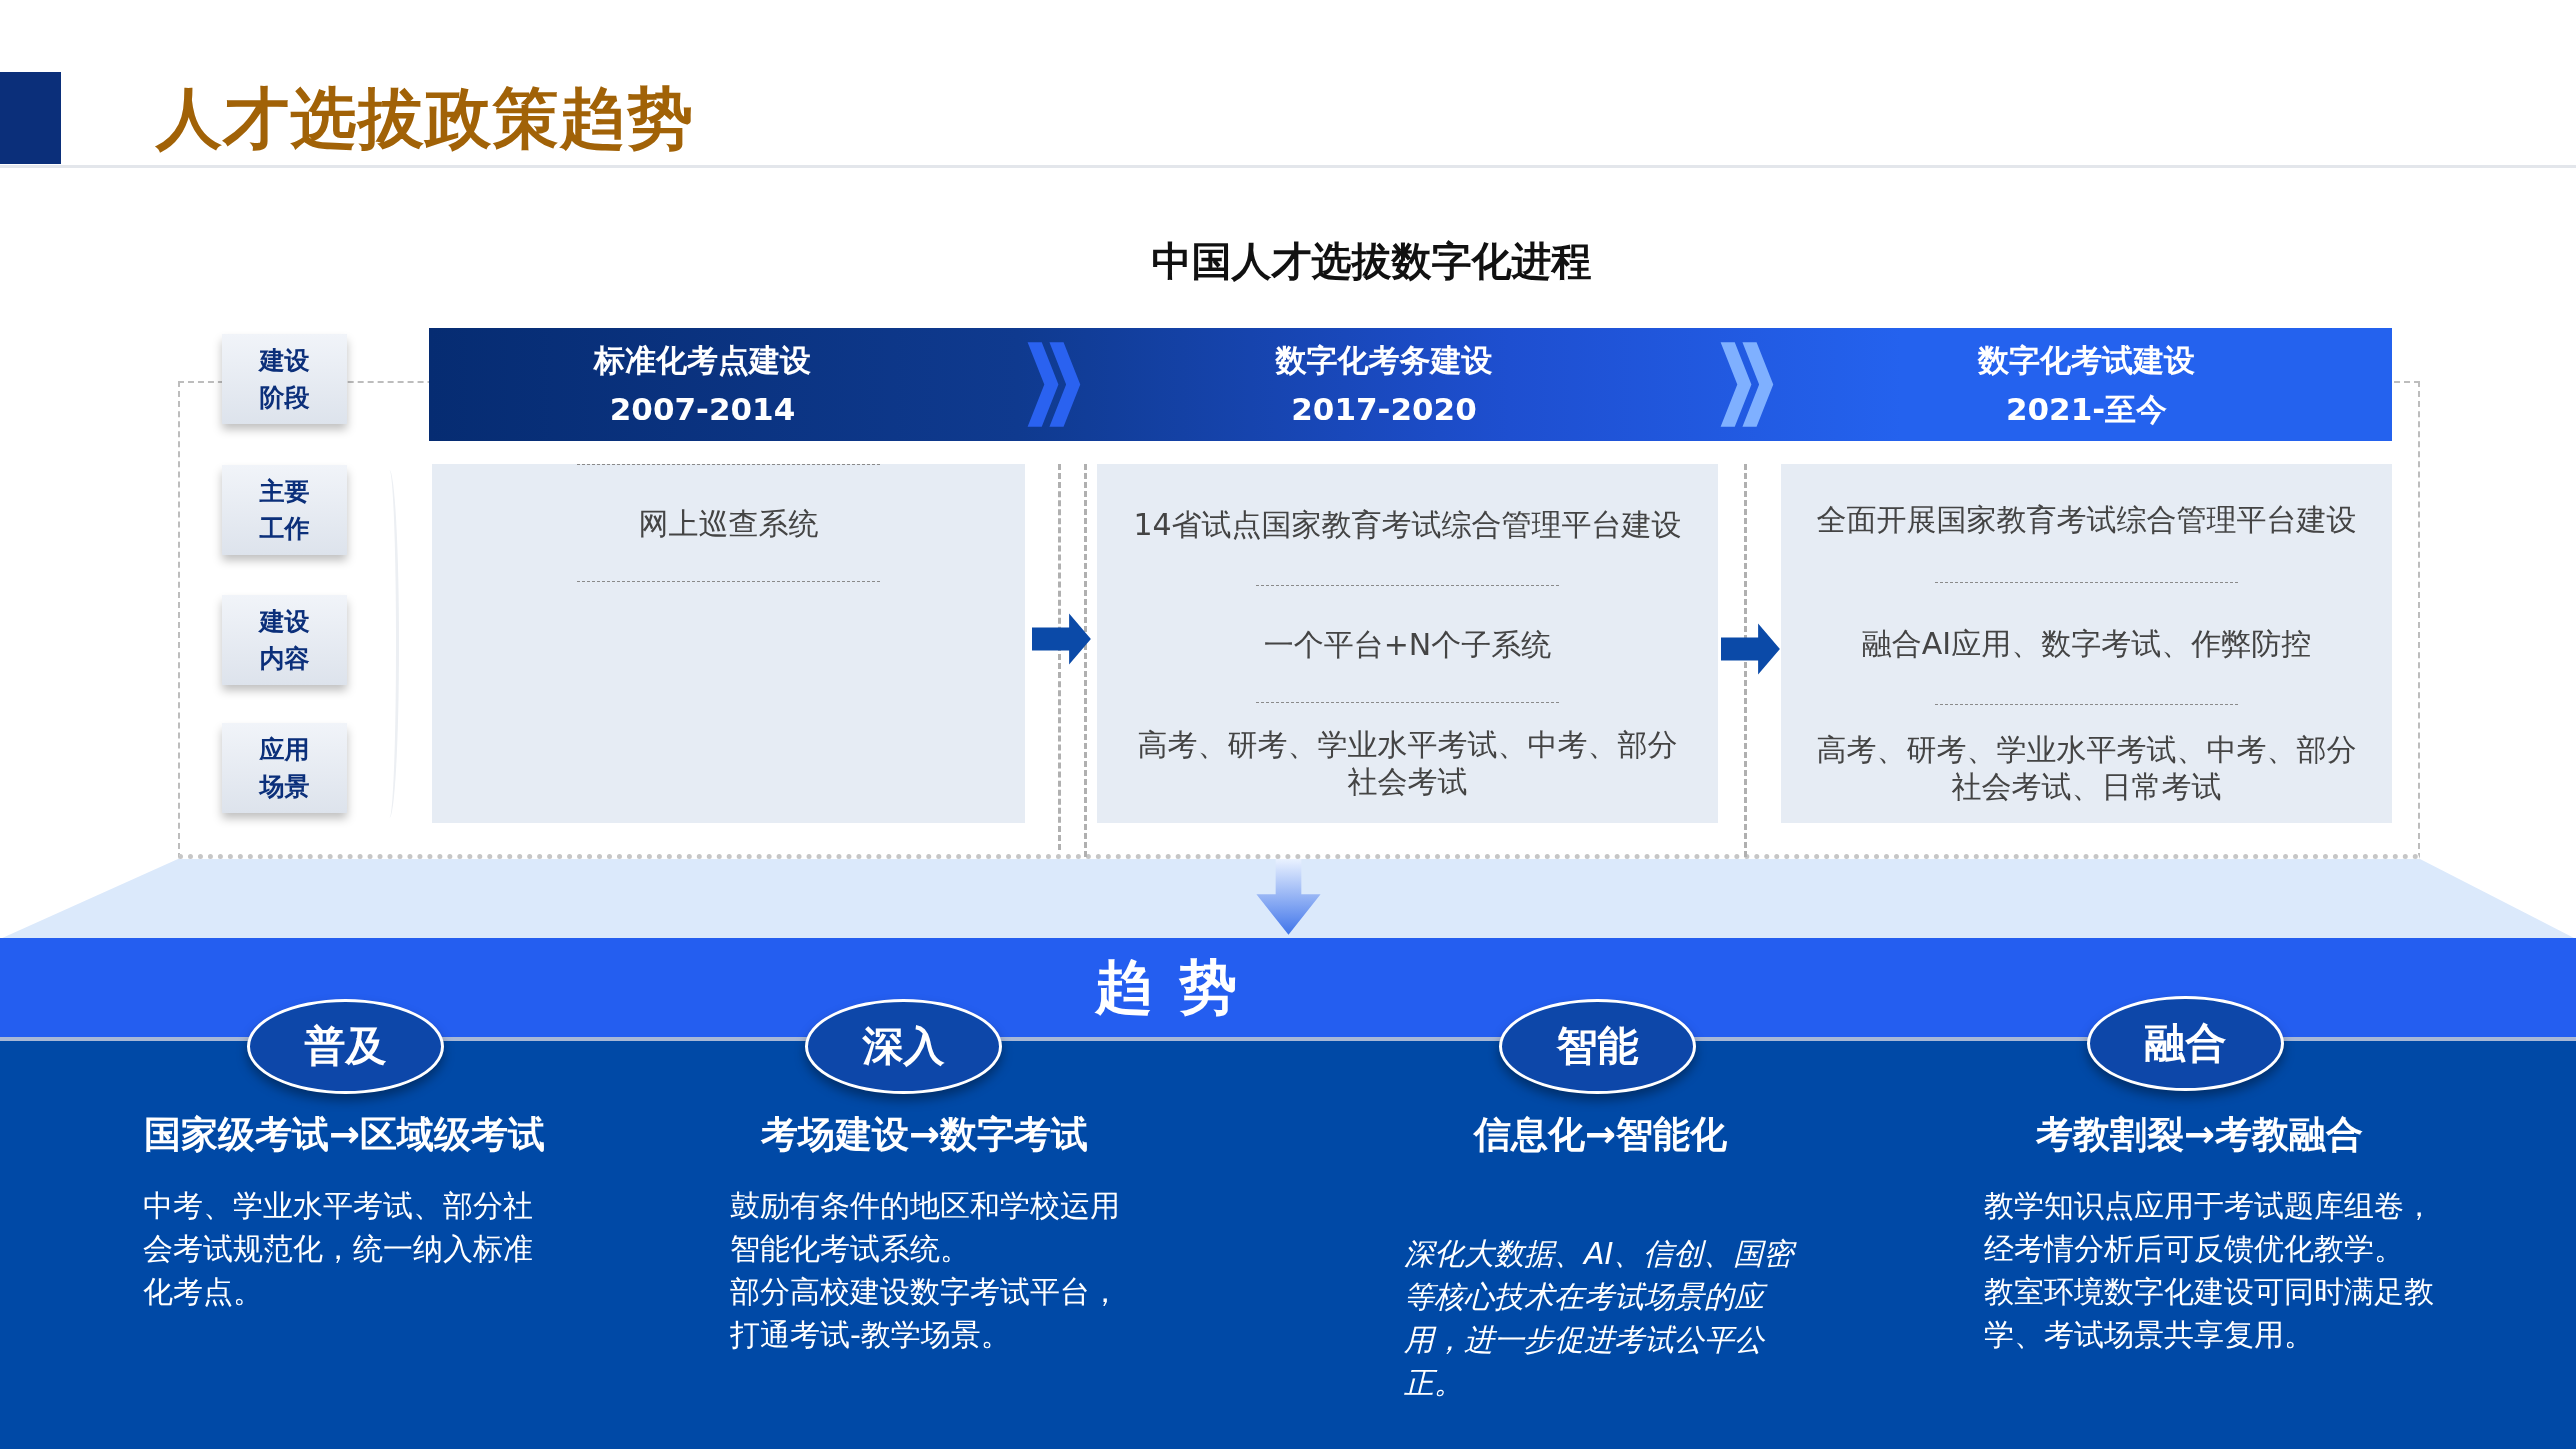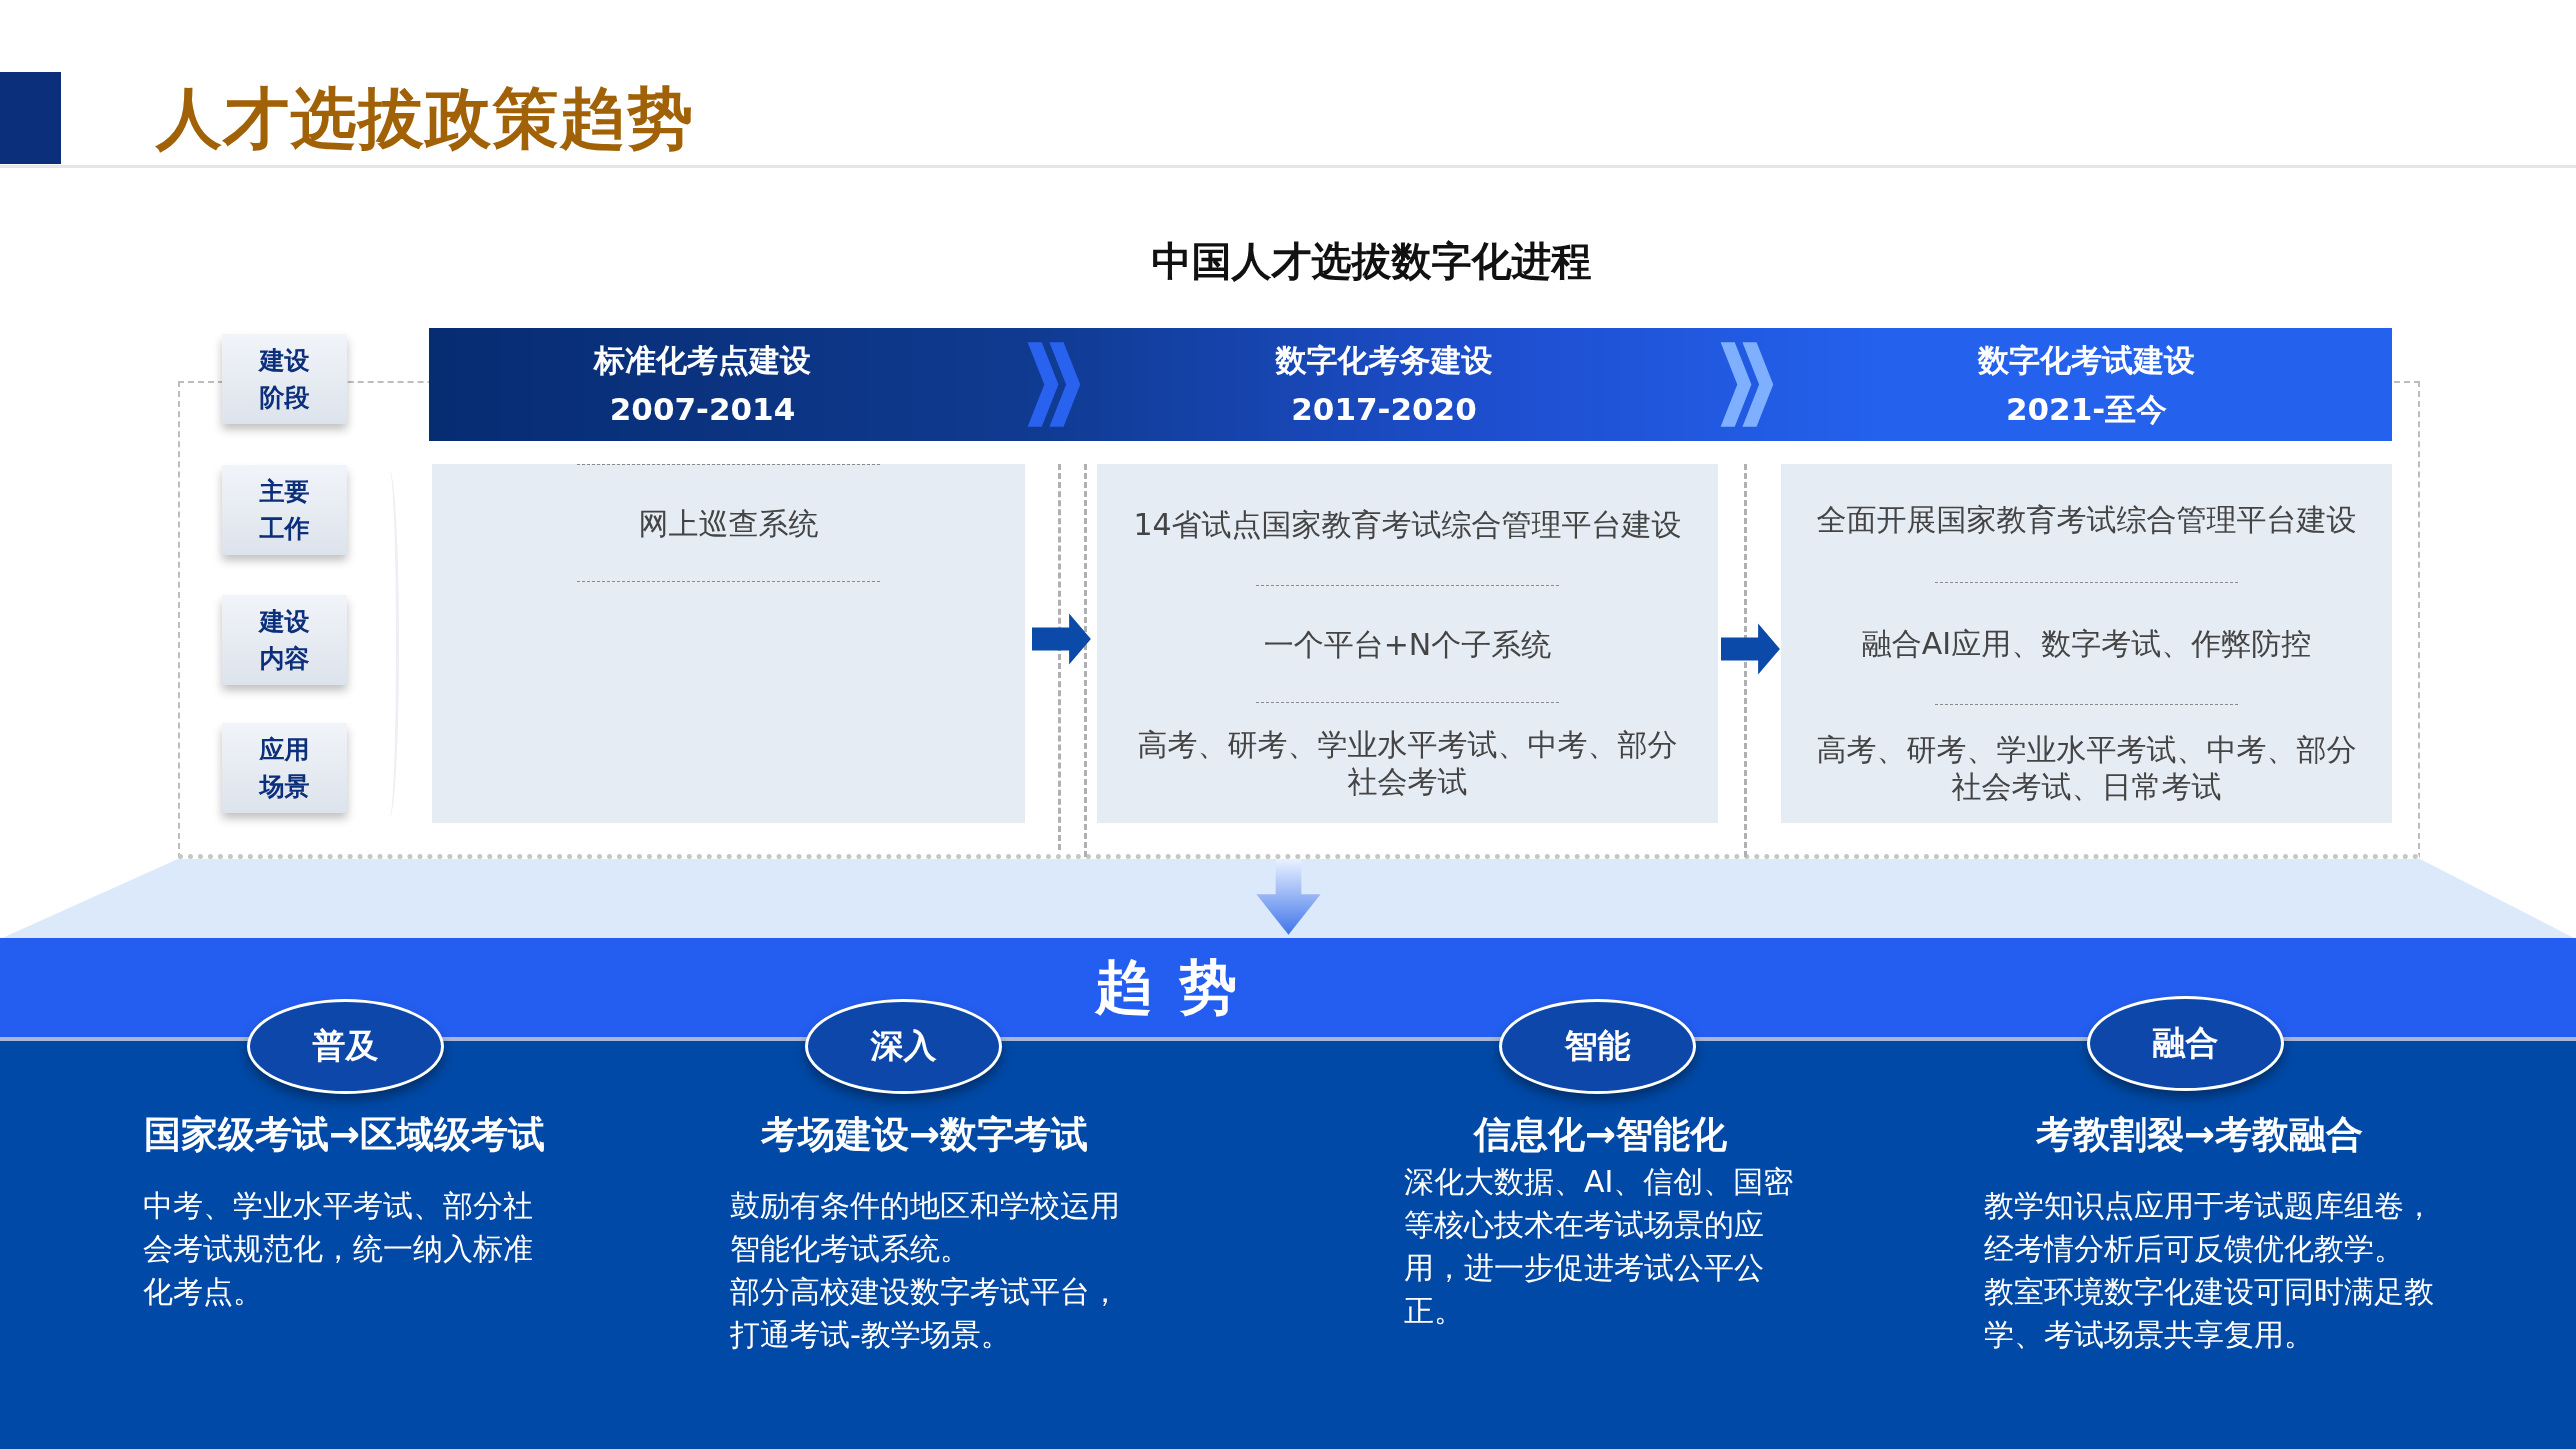--- a/index.html
+++ b/index.html
@@ -41,21 +41,21 @@
 
   .trap { left:0; top:859px; width:2576px; height:80px; background:#dbe9fb; clip-path:polygon(178px 0, 2420px 0, 2576px 100%, 0 100%); }
   .down-arrow { left:1253px; top:859px; width:71px; height:77px; }
 
   .trend-band { left:0; top:938px; width:2576px; height:99px; background:#245ef0; }
   .trend-title { left:1095px; top:938px; width:386px; height:99px; line-height:99px; color:#fff; font-size:58px; font-weight:bold; letter-spacing:26px; }
   .band-divider { left:0; top:1037px; width:2576px; height:3.9px; background:#a8b8d6; }
   .trend-bottom { left:0; top:1041px; width:2576px; height:408px; background:#0049a6; }
 
   .pill { width:197px; height:95px; border-radius:50%; background:#0d47a9; border:3.9px solid #ffffff; box-shadow:0 6.4px 10.3px rgba(0,0,0,0.35);
-    display:flex; align-items:center; justify-content:center; color:#fff; font-size:33px; font-weight:bold; }
+    display:flex; align-items:center; justify-content:center; color:#fff; font-size:41px; font-weight:bold; }
 
   .trend-head { color:#fff; font-size:37px; font-weight:bold; text-align:center; line-height:52px; }
   .trend-body { color:#fff; font-size:30px; line-height:43px; }
 </style>
 </head>
 <body>
 
 <div class="abs title-bar"></div>
 <div class="abs page-title">人才选拔政策趋势</div>
 <div class="abs title-divider"></div>
@@ -155,16 +155,16 @@
 <div class="abs pill" style="left:2087px;top:996px;">融合</div>
 
 <div class="abs trend-head" style="left:103px;top:1109px;width:483px;">国家级考试→区域级考试</div>
 <div class="abs trend-head" style="left:683px;top:1109px;width:483px;">考场建设→数字考试</div>
 <div class="abs trend-head" style="left:1359px;top:1109px;width:483px;">信息化→智能化</div>
 <div class="abs trend-head" style="left:1958px;top:1109px;width:483px;">考教割裂→考教融合</div>
 
 <div class="abs trend-body" style="left:143px;top:1184px;width:399px;">中考、学业水平考试、部分社会考试规范化，统一纳入标准化考点。</div>
 <div class="abs trend-body" style="left:730px;top:1184px;width:412px;white-space:pre-line;">鼓励有条件的地区和学校运用智能化考试系统。
 部分高校建设数字考试平台，打通考试-教学场景。</div>
-<div class="abs trend-body" style="left:1404px;top:1160px;width:412px;">深化大数据、AI、信创、国密等核心技术在考试场景的应用，进一步促进考试公平公正。</div>
+<div class="abs trend-body" style="left:1404px;top:1232px;width:412px;font-style:italic;">深化大数据、AI、信创、国密等核心技术在考试场景的应用，进一步促进考试公平公正。</div>
 <div class="abs trend-body" style="left:1984px;top:1184px;width:451px;white-space:pre-line;">教学知识点应用于考试题库组卷，经考情分析后可反馈优化教学。
 教室环境数字化建设可同时满足教学、考试场景共享复用。</div>
 
 
 </body></html>

